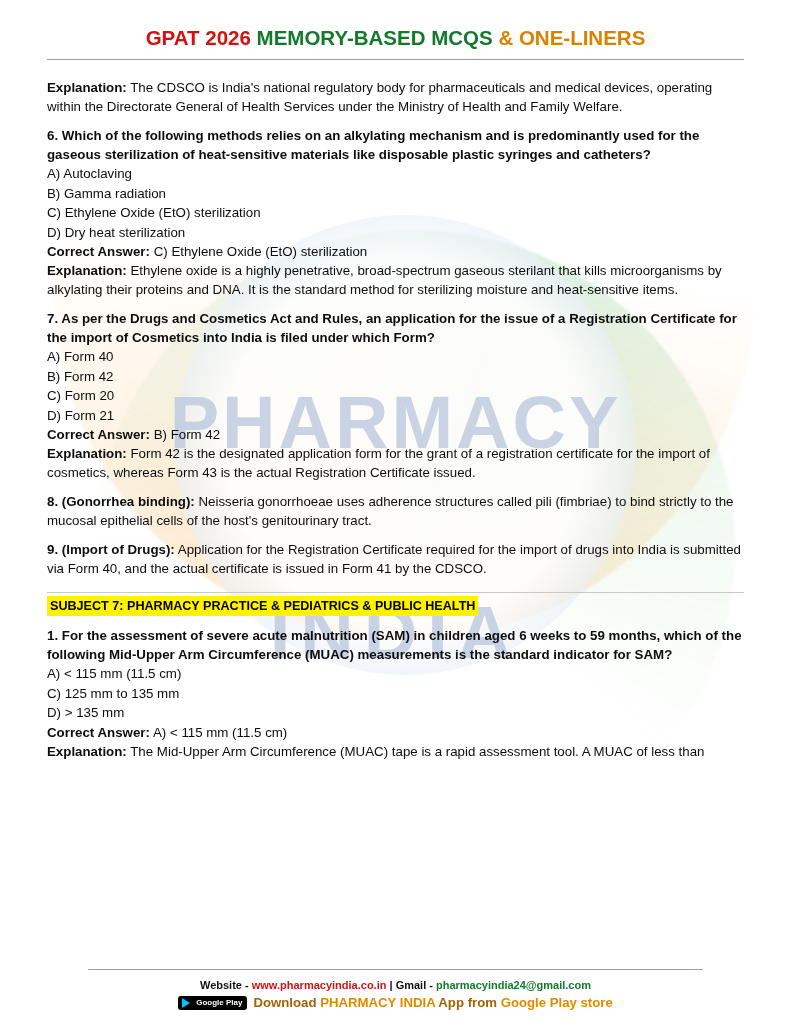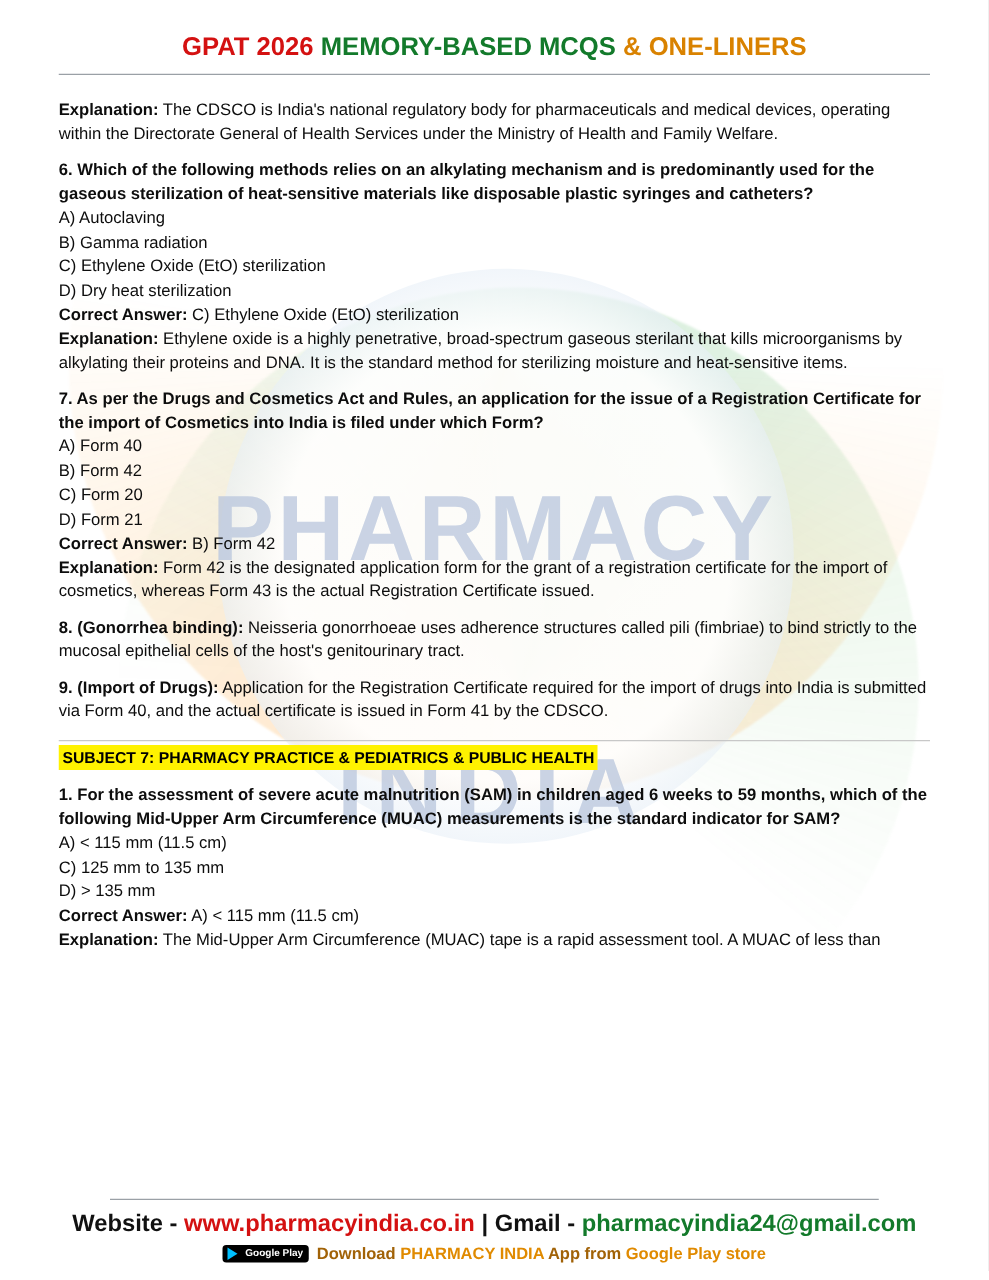--- a/index.html
+++ b/index.html
@@ -123,21 +123,21 @@
     left: 0; right: 0;
     bottom: 14px;
     z-index: 3;
     text-align: center;
   }
   .footer-rule {
     border: none;
     border-top: 1px solid #9aa0a6;
     margin: 0 88px 9px 88px;
   }
-  .f1 { font-size: 19px; font-weight: bold; color: #111; }
+  .f1 { font-size: 11px; font-weight: bold; color: #111; }
   .f-red { color: #d41111; }
   .f-green { color: #137a2b; }
   .f2 { font-size: 13.2px; font-weight: bold; margin-top: 4px; display:flex; align-items:center; justify-content:center; gap:6px;}
   .f-blue { color: #a16207; }
   .f-orange { color: #e08a00; }
   .gp-badge {
     display: inline-flex;
     align-items: center;
     gap: 6px;
     background: #000;

